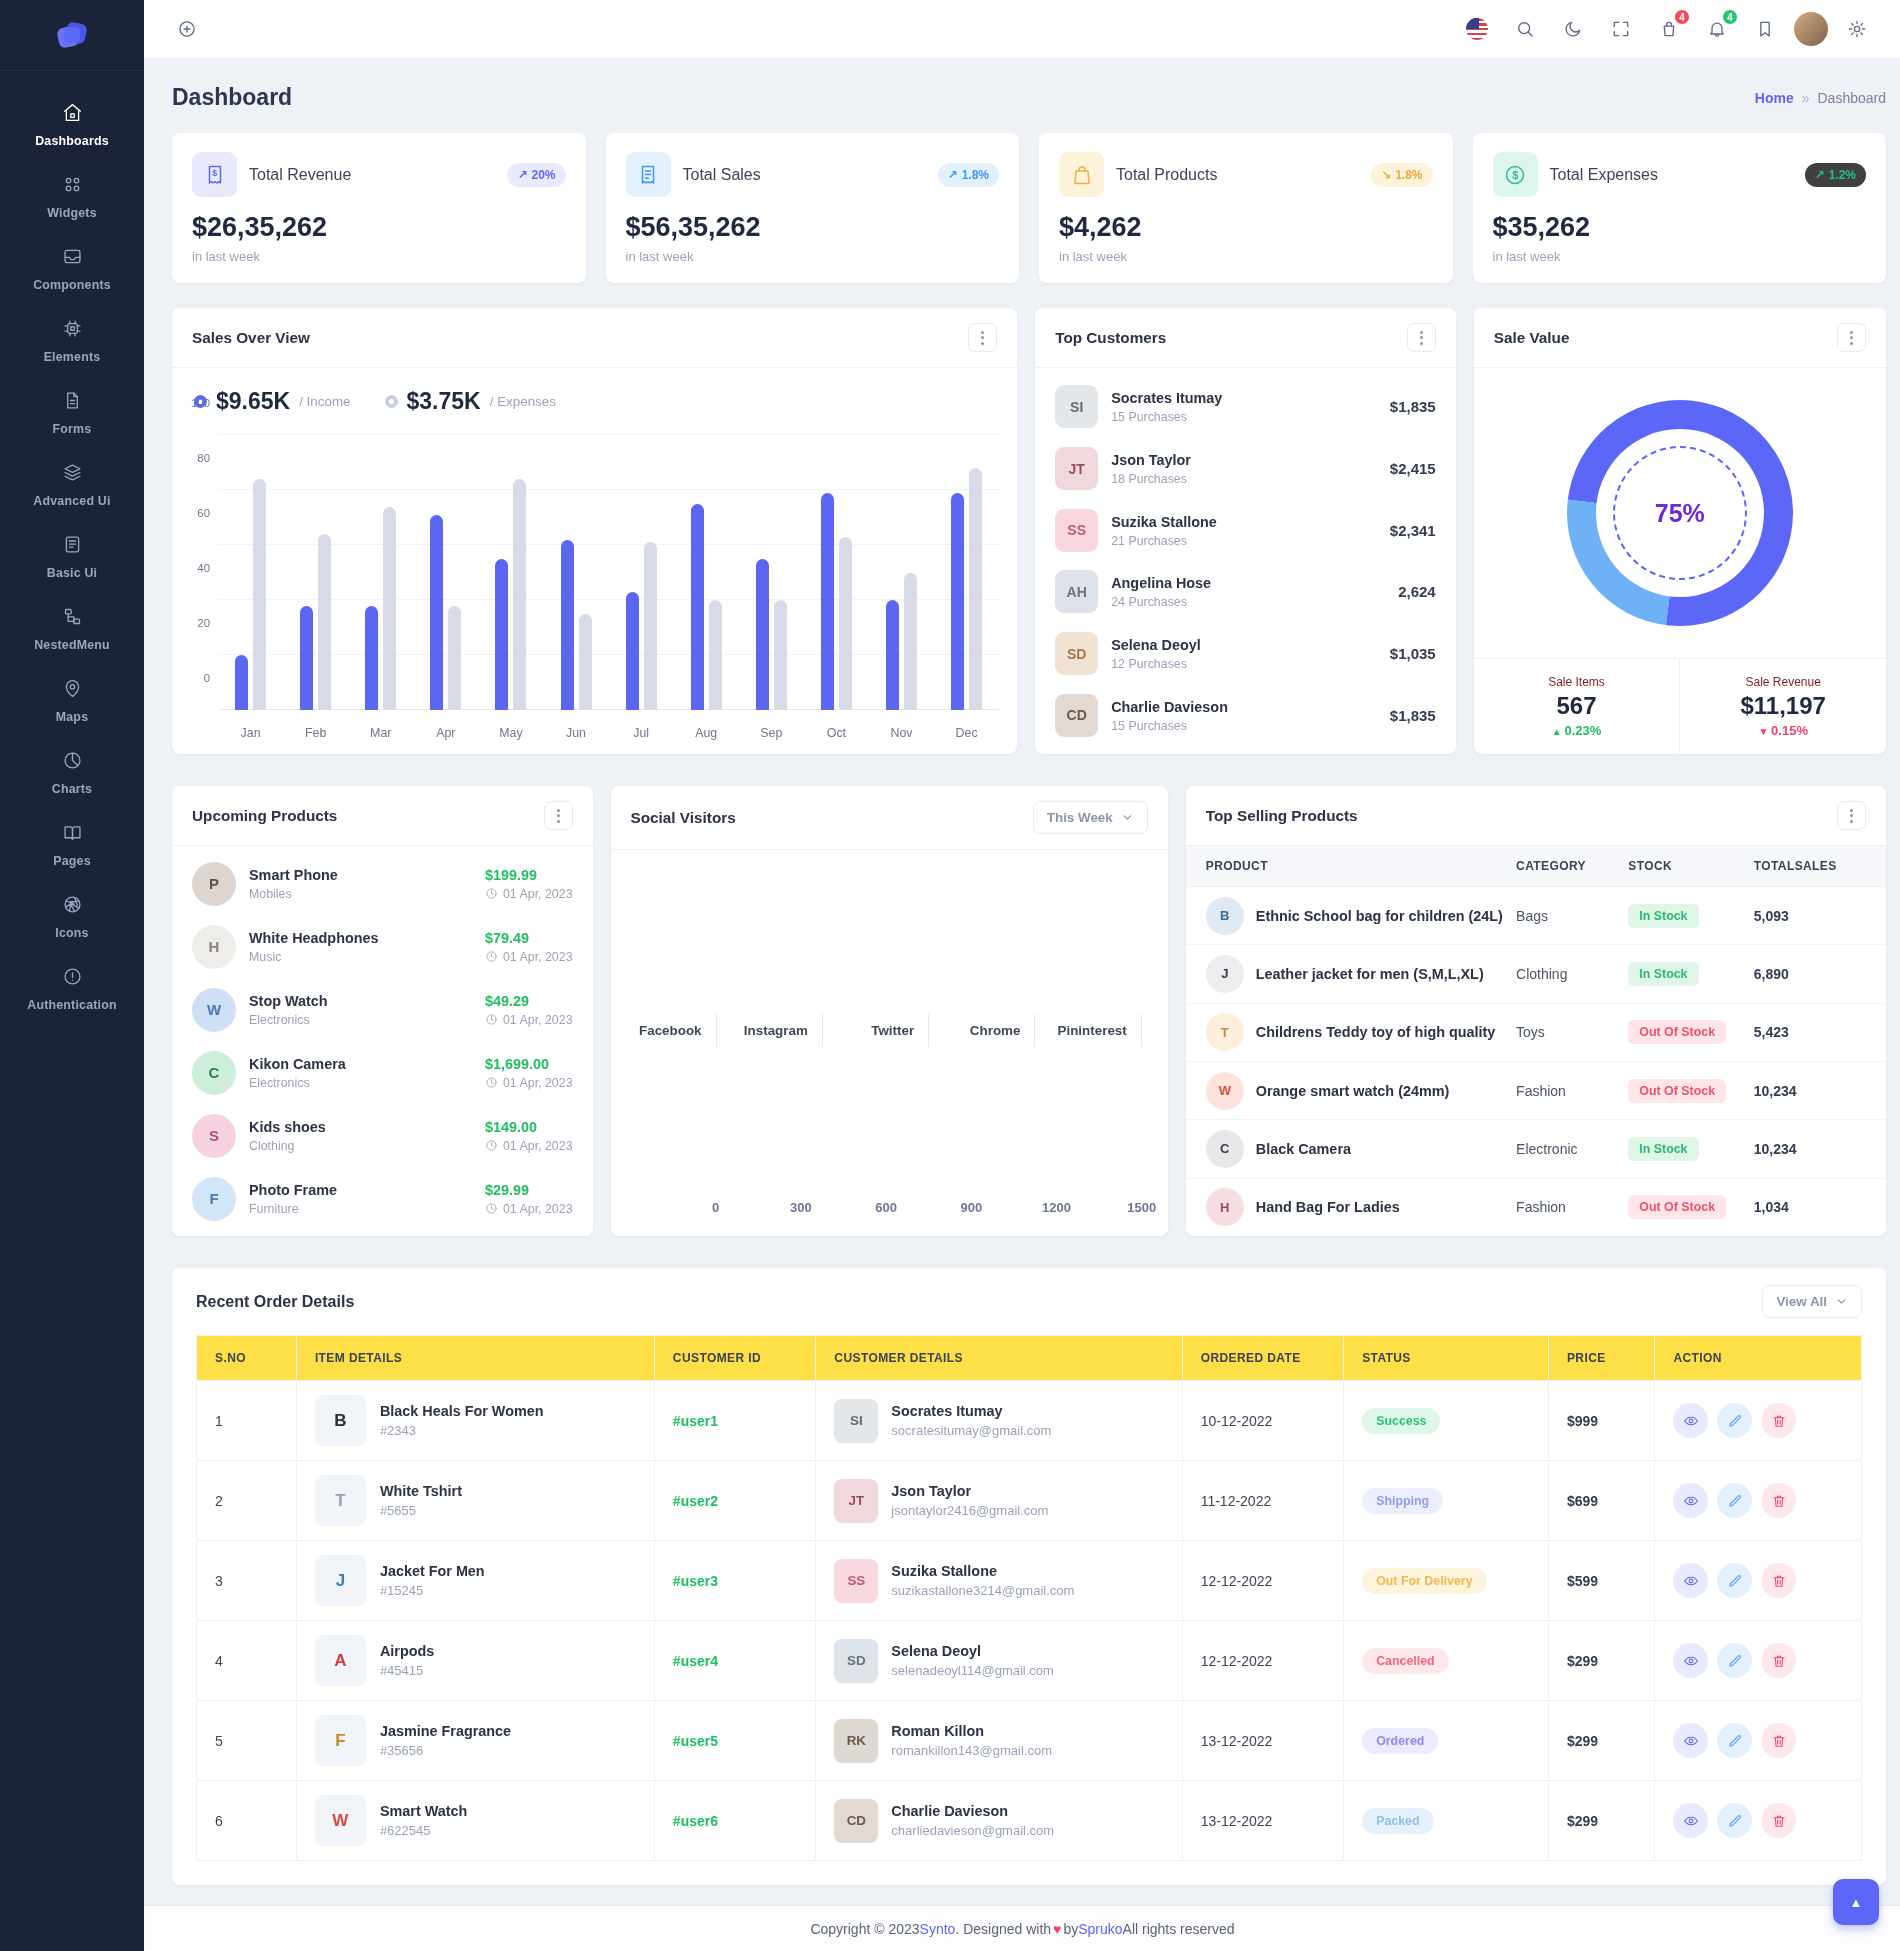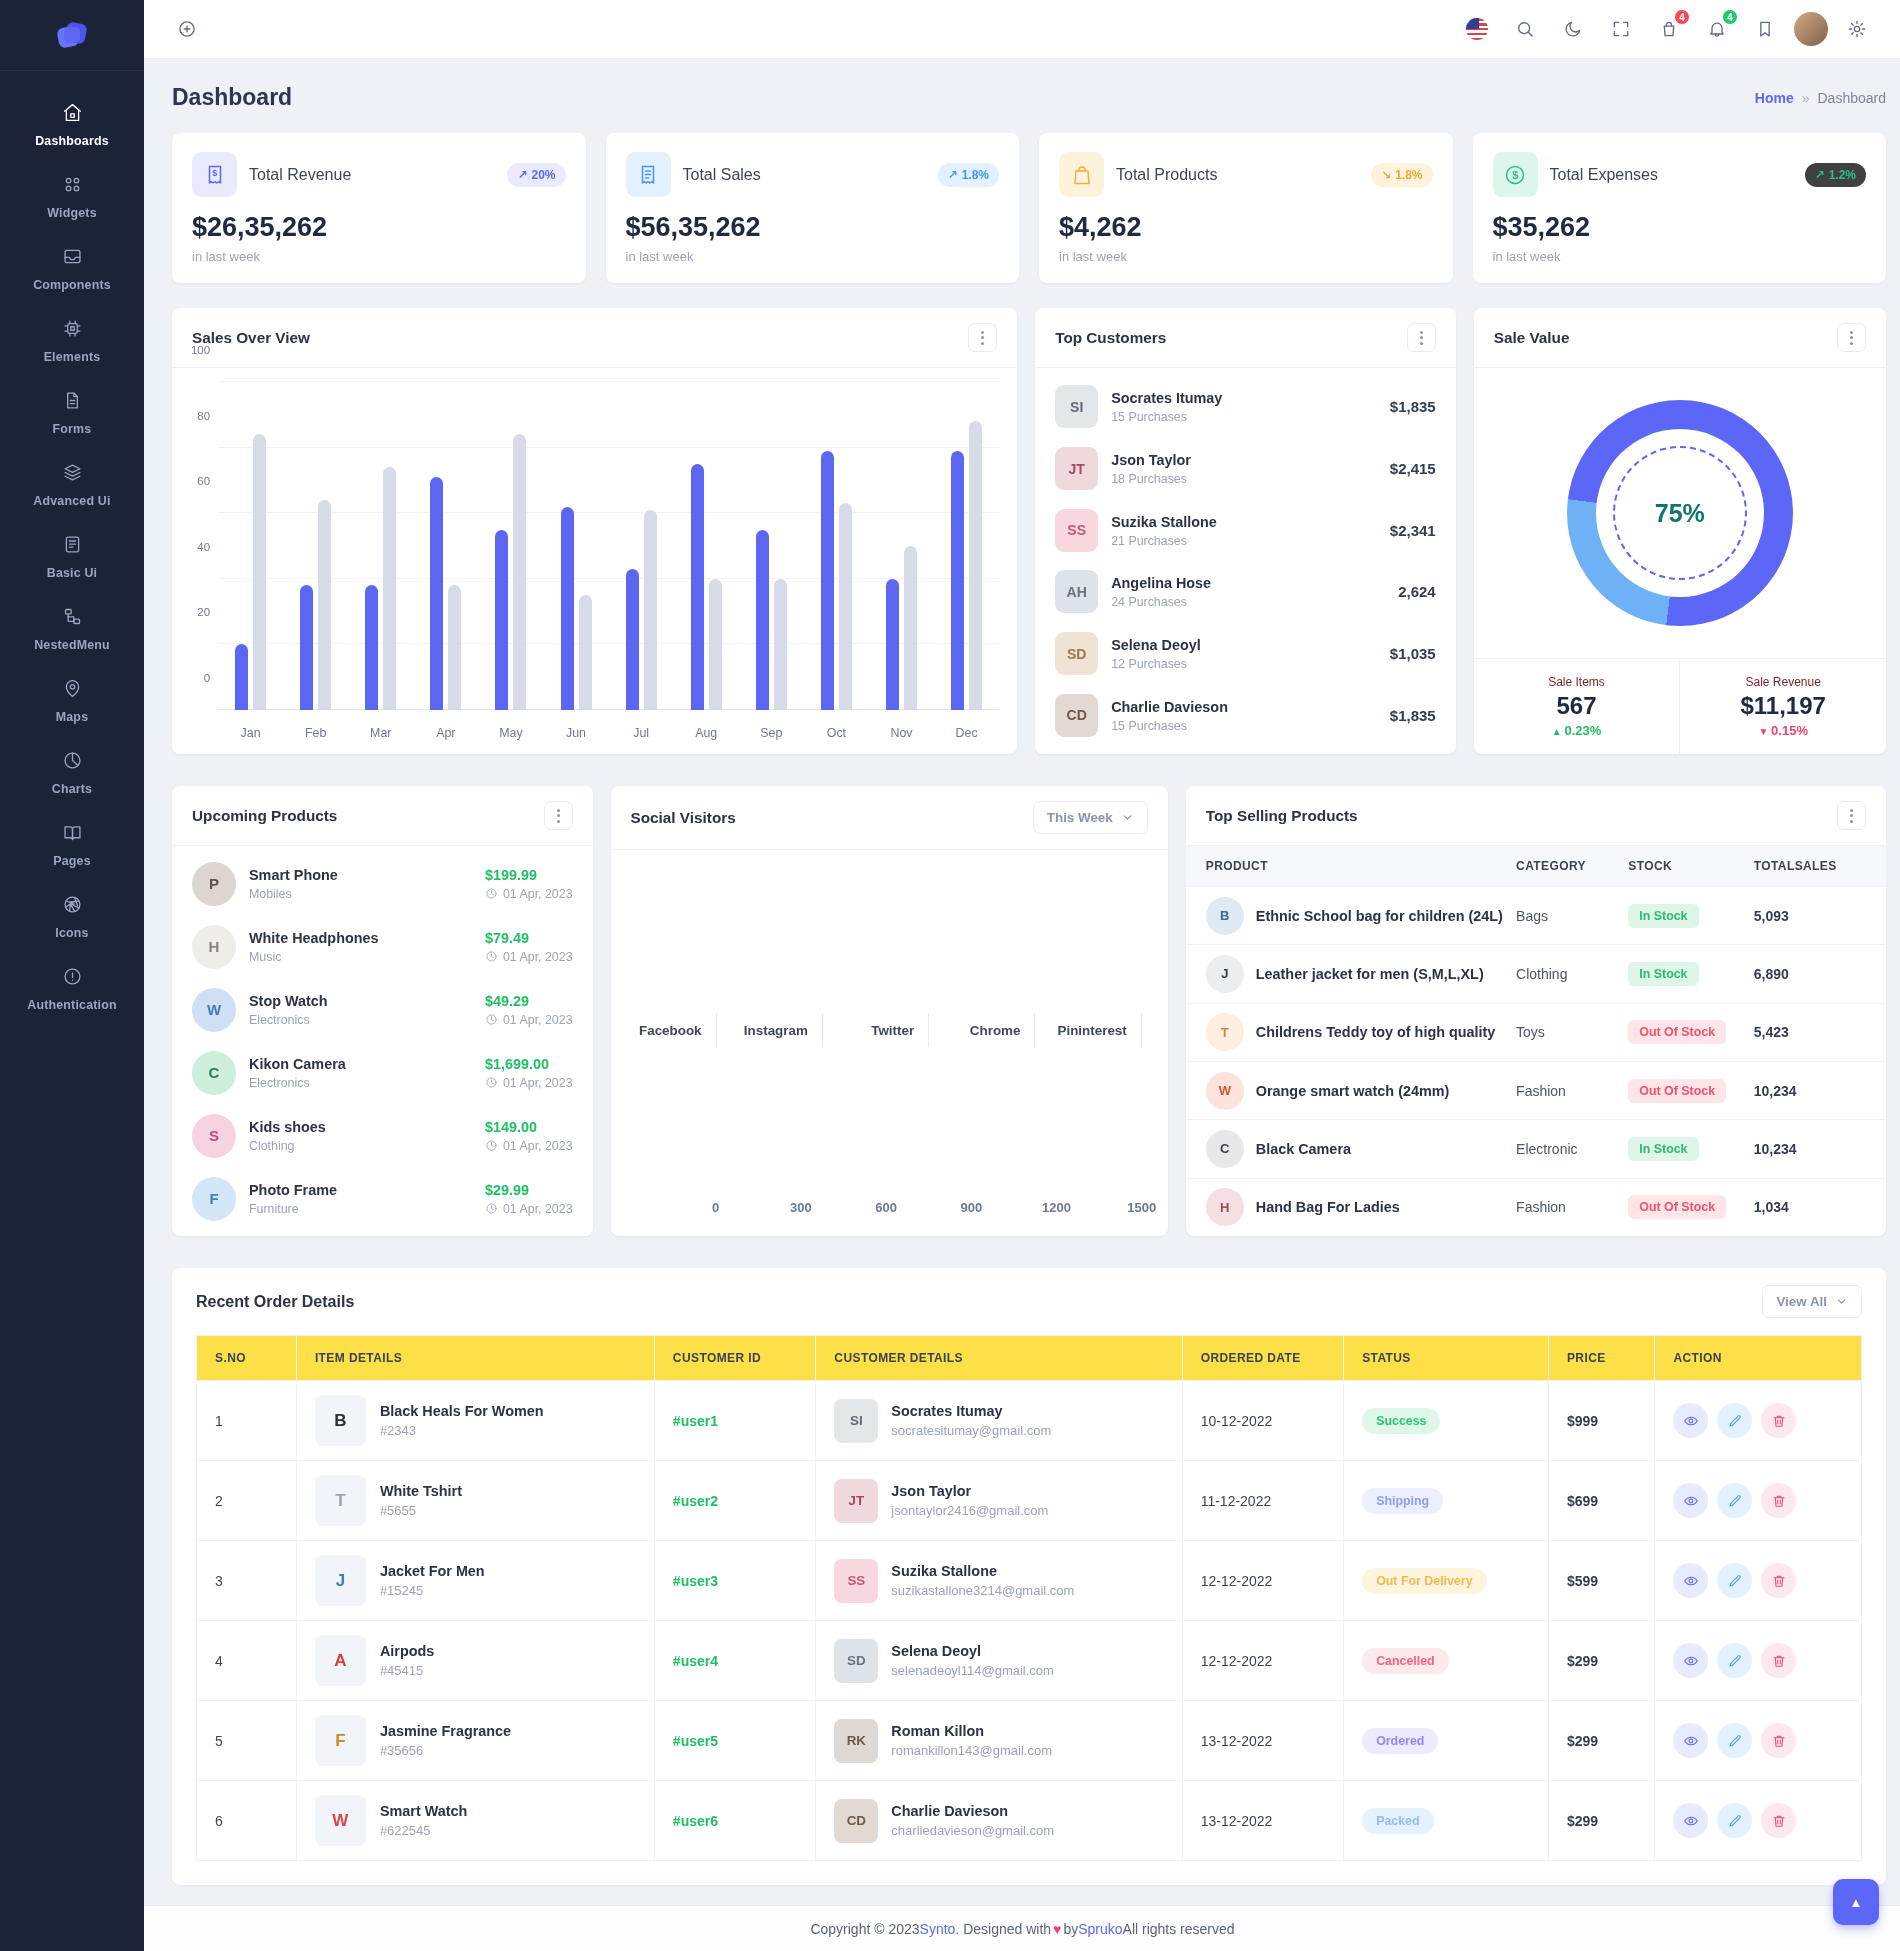--- a/index.html
+++ b/index.html
@@ -95,21 +95,21 @@
   .tc-info { flex:1; }
   .tc-name { font-size:14.4px; font-weight:700; color:#2b3344; }
   .tc-sub { font-size:12.4px; color:#9aa3b5; margin-top:3px; }
   .tc-amt { font-size:15px; font-weight:600; color:#333d52; }
 
   
   .donut-wrap { flex:1; display:flex; align-items:center; justify-content:center; }
   .donut { width:226px; height:226px; border-radius:50%; background:conic-gradient(#5c67f7 0 187deg,#6fb1f6 187deg 277deg,#5c67f7 277deg 360deg); position:relative; }
   .donut-hole { position:absolute; inset:29px; background:#fff; border-radius:50%; display:flex; align-items:center; justify-content:center; }
   .donut-dash { position:absolute; inset:17px; border:2px dashed #5c67f7; border-radius:50%; }
-  .donut-label { font-size:25px; font-weight:700; color:#0f766e; }
+  .donut-label { font-size:25px; font-weight:700; color:#6d28d9; }
   .sv-footer { border-top:1px solid #eef0f5; display:flex; height:96px; }
   .sv-cell { flex:1; display:flex; flex-direction:column; align-items:center; justify-content:center; gap:3px; }
   .sv-cell + .sv-cell { border-left:1px solid #eef0f5; }
   .sv-lab { font-size:12px; color:#7f1d1d; }
   .sv-val { font-size:24px; font-weight:700; color:#1f2940; }
   .sv-delta { font-size:13px; font-weight:700; }
   .delta-up { color:#1fbf63; } .delta-up::before { content:"▲ "; font-size:10px; }
   .delta-down { color:#f1416c; } .delta-down::before { content:"▼ "; font-size:10px; }
 
   
@@ -462,20 +462,32 @@
 
         <div class="card">
           <div class="card-h">
             <span class="card-title">Sales Over View</span>
             <span class="kebab">
                 <i></i>
                 <i></i>
                 <i></i>
               </span>
           </div>
+          <div class="legend-row">
+            <span class="leg">
+              <span class="leg-dot"></span>
+              <span class="leg-val">$9.65K</span>
+              <span class="leg-lab">/ Income</span>
+            </span>
+            <span class="leg">
+              <span class="leg-dot gray"></span>
+              <span class="leg-val">$3.75K</span>
+              <span class="leg-lab">/ Expenses</span>
+            </span>
+          </div>
           <div class="sales-chart">
             <div class="sc-yaxis" id="sales-y">
                 <span style="bottom: calc(0% + 32px);">0</span>
                 <span style="bottom: calc(20% + 32px);">20</span>
                 <span style="bottom: calc(40% + 32px);">40</span>
                 <span style="bottom: calc(60% + 32px);">60</span>
                 <span style="bottom: calc(80% + 32px);">80</span>
                 <span style="bottom: calc(100% + 32px);">100</span>
               </div>
             <div class="sc-main">

